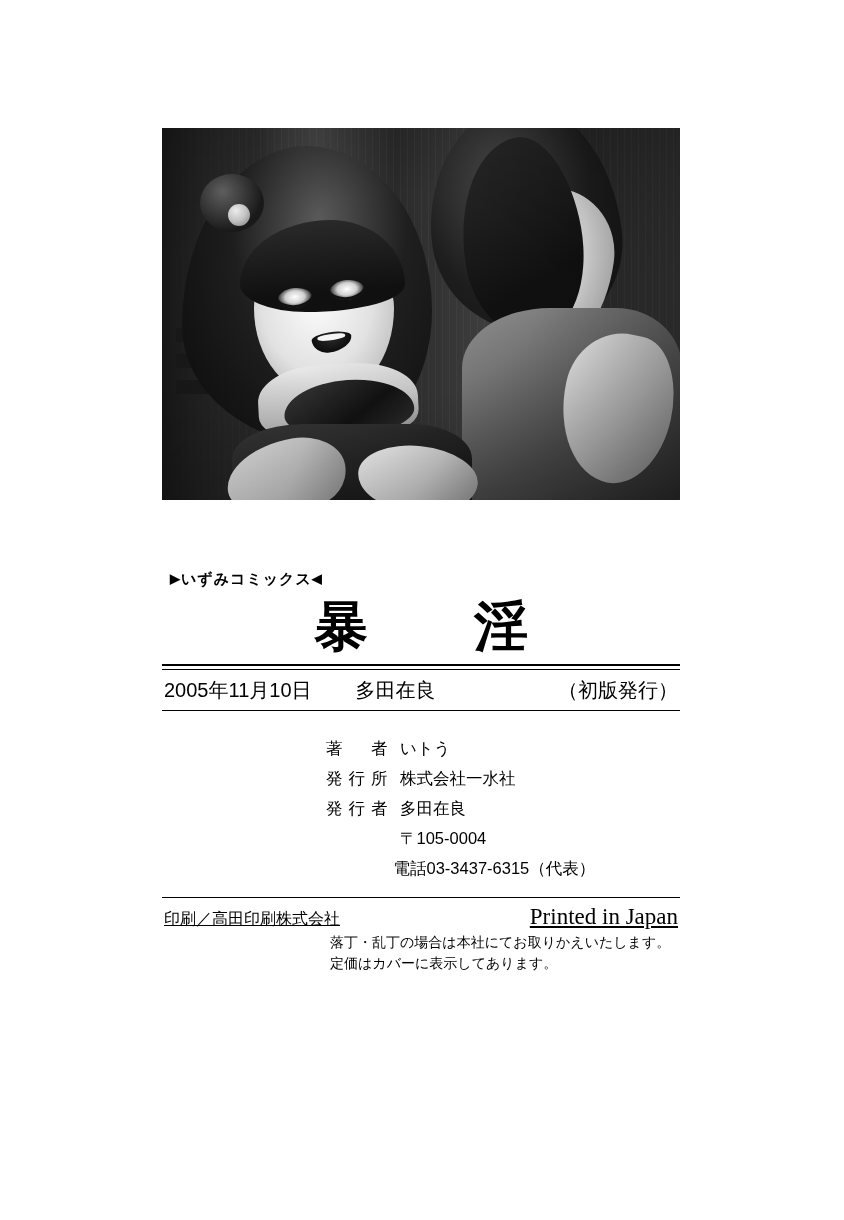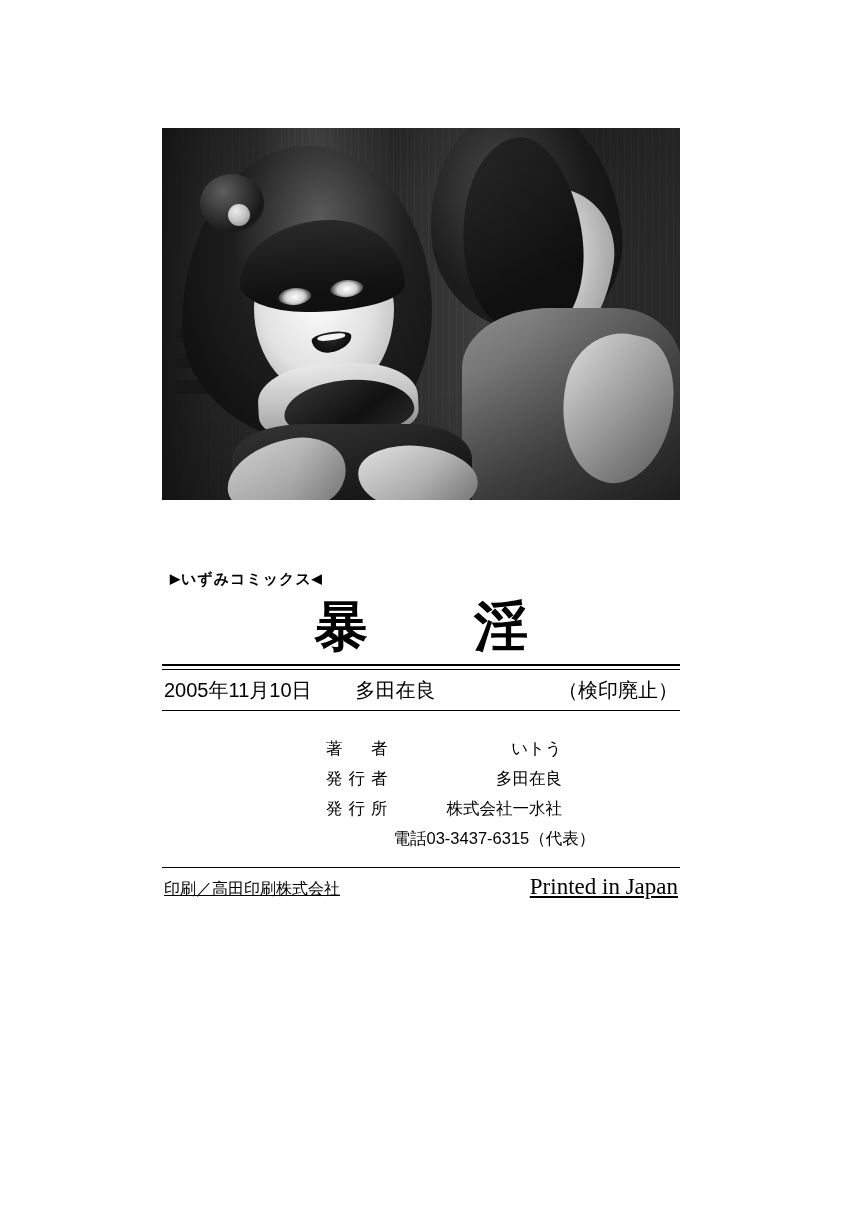--- a/index.html
+++ b/index.html
@@ -263,21 +263,20 @@
 
   .credits {
     padding: 22px 0 14px 0;
     font-family: "Liberation Sans", sans-serif;
     font-size: 16.5px;
     line-height: 30px;
   }
   .credit-line {
     display: flex;
     white-space: nowrap;
-    justify-content: space-between;
   }
   .credit-line .lbl {
     width: 74px;
     text-align: left;
     letter-spacing: 6px;
   }
   .credit-line .val {
     text-align: left;
   }
   .credit-indent .lbl { visibility: hidden; }
@@ -354,47 +353,55 @@
     <span class="tri">▶</span><span>いずみコミックス</span><span class="tri">◀</span>
   </div>
 
   <div class="book-title">暴　淫</div>
 
   <div class="rule-double"></div>
 
   <div class="pub-row">
     <span class="date">2005年11月10日</span>
     <span class="edition">多田在良</span>
-    <span class="seal">（検印廃止）</span>
+    <span class="seal">（初版発行）</span>
   </div>
 
   <div class="rule-single"></div>
 
   <div class="credits">
     <div class="credits-inner">
       <div class="credit-line">
         <span class="lbl">著　者</span>
         <span class="val">いトう</span>
       </div>
       <div class="credit-line">
+        <span class="lbl">発行所</span>
+        <span class="val">株式会社一水社</span>
+      </div>
+      <div class="credit-line">
         <span class="lbl">発行者</span>
         <span class="val">多田在良</span>
       </div>
-      <div class="credit-line">
+      <div class="credit-line credit-indent">
         <span class="lbl">発行所</span>
-        <span class="val">株式会社一水社</span>
+        <span class="val">〒105-0004</span>
       </div>
       <div class="credit-line credit-indent">
         <span class="lbl">発行所</span>
         <span class="val">電話03-3437-6315（代表）</span>
       </div>
     </div>
   </div>
 
   <div class="rule-single"></div>
 
   <div class="print-row">
     <span class="printer">印刷／高田印刷株式会社</span>
     <span class="pij">Printed in Japan</span>
   </div>
 
+  <div class="notes">
+    <div>落丁・乱丁の場合は本社にてお取りかえいたします。</div>
+    <div>定価はカバーに表示してあります。</div>
+  </div>
 
 </div>
 
 </body></html>

